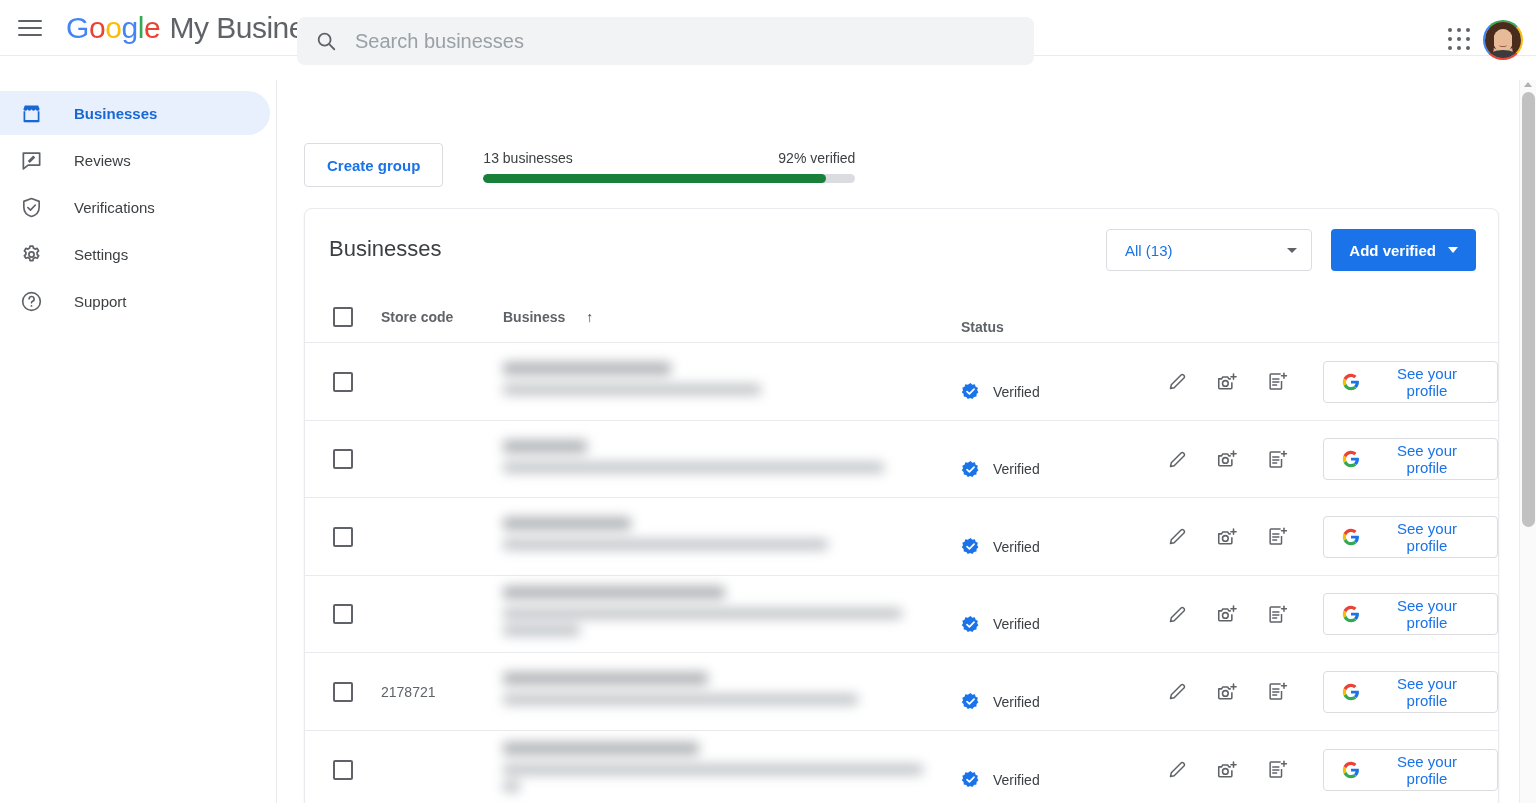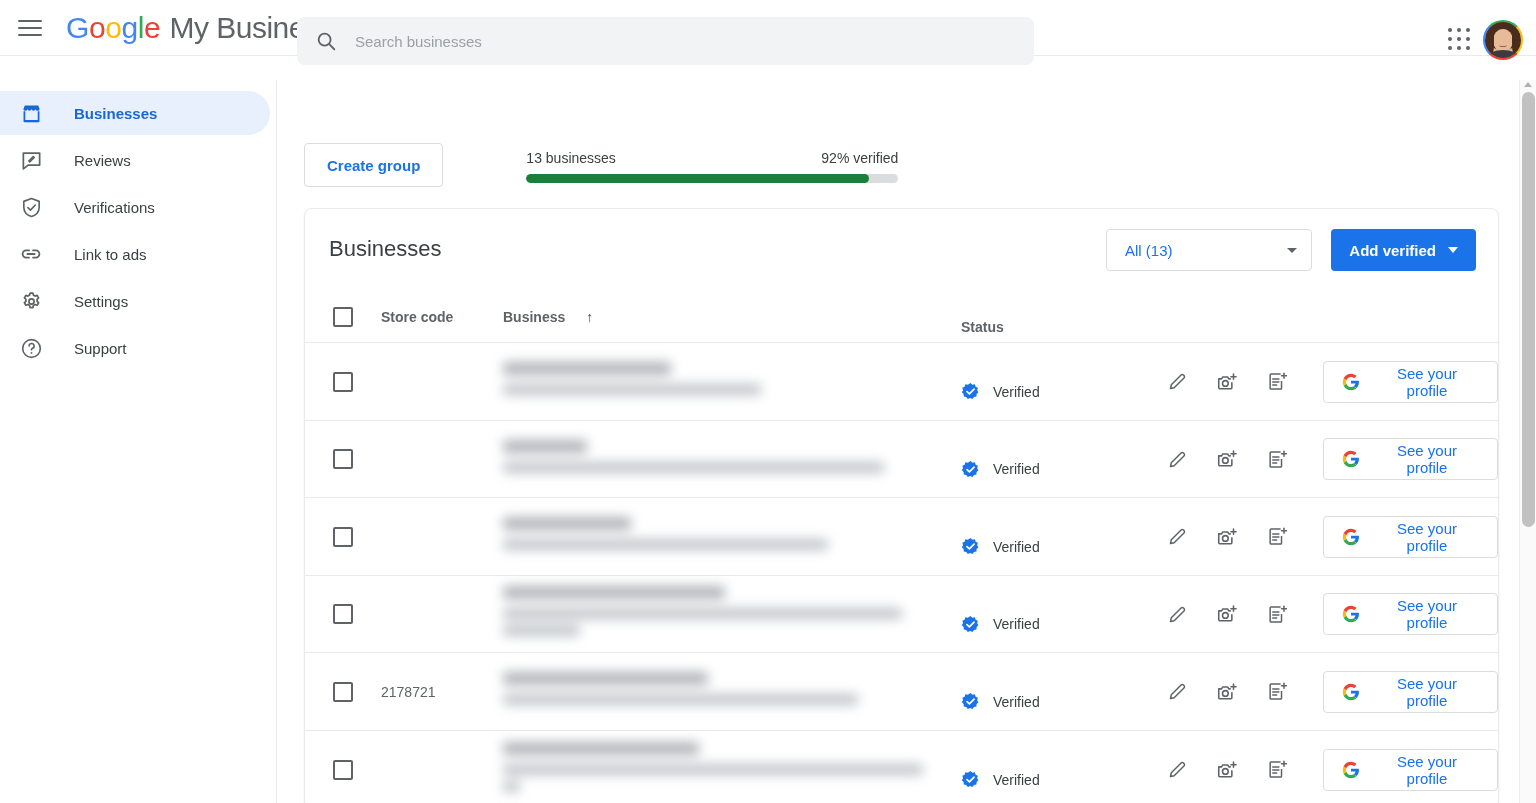--- a/index.html
+++ b/index.html
@@ -41,21 +41,21 @@
   .search-wrap {
     position: absolute; left: 297px; top: 17px;
     width: 737px; height: 48px;
     background: #f1f3f4; border-radius: 8px;
     display: flex; align-items: center; cursor: text;
   }
   .search-icon { margin-left: 18px; display:flex; align-items:center; }
   .search-input {
     border: 0; background: transparent; outline: none;
     font-family: "Liberation Sans", sans-serif;
-    font-size: 15px; color: #3c4043; margin-left: 16px;
+    font-size: 20px; color: #3c4043; margin-left: 16px;
     width: 600px; height: 44px;
   }
   .search-input::placeholder { color: #9aa0a6; }
 
   .apps-btn {
     position: absolute; right: 62px; top: 26px;
     width: 28px; height: 28px; cursor: pointer;
     display: grid; grid-template-columns: repeat(3, 1fr);
     grid-template-rows: repeat(3, 1fr); gap: 3px; padding: 2px;
   }
@@ -139,21 +139,21 @@
     border-right: 5px solid transparent; border-top: 5px solid #5f6368;
   }
   .btn-create {
     height: 44px; padding: 0 22px;
     border: 1px solid #dadce0; border-radius: 4px; background: #fff;
     color: #1a73e8; font-size: 15px; font-weight: 600; cursor: pointer;
     font-family: "Liberation Sans", sans-serif;
     display:flex; align-items:center;
   }
   .progress-block {
-    margin-left: 83px; width: 372px; padding-top: 7px;
+    margin-left: 40px; width: 372px; padding-top: 7px;
   }
   .progress-labels {
     display: flex; justify-content: space-between;
     font-size: 14px; color: #3c4043; margin-bottom: 8px;
   }
   .progress-track {
     height: 9px; background: #dadce0; border-radius: 5px; overflow: hidden;
   }
   .progress-fill { height: 100%; background: #188038; border-radius: 5px; }
 
@@ -337,30 +337,20 @@
     <div class="nav-item">
       <span class="nav-icon">
         <svg width="23" height="23" viewBox="0 0 24 24" fill="none" stroke="#5f6368" stroke-width="1.7">
           <path d="M12 2.6 L20 5.6 v6.1 c0 5 -3.5 8.3 -8 9.7 c-4.5 -1.4 -8 -4.7 -8 -9.7 V5.6 z" stroke-linejoin="round"></path>
           <polyline points="8.2,12 10.9,14.7 16,9.4" stroke-linecap="round" stroke-linejoin="round"></polyline>
         </svg>
       </span>
       <span class="nav-label">Verifications</span>
     </div>
 
-    <div class="nav-item">
-      <span class="nav-icon">
-        <svg width="24" height="24" viewBox="0 0 24 24" fill="none" stroke="#5f6368" stroke-width="1.8">
-          <path d="M10 8.4 H7.2 a3.6 3.6 0 0 0 0 7.2 H10" stroke-linecap="round"></path>
-          <path d="M14 8.4 h2.8 a3.6 3.6 0 0 1 0 7.2 H14" stroke-linecap="round"></path>
-          <line x1="8.4" y1="12" x2="15.6" y2="12" stroke-linecap="round"></line>
-        </svg>
-      </span>
-      <span class="nav-label">Link to ads</span>
-    </div>
 
     <div class="nav-item">
       <span class="nav-icon">
         <svg width="23" height="23" viewBox="0 0 24 24" fill="none" stroke="#5f6368" stroke-width="1.8">
           <path d="M12 3.2 l1.5 0 l.5 2.2 a6.9 6.9 0 0 1 1.8 1 l2.1 -.8 l1.5 2.6 l-1.6 1.5 a7 7 0 0 1 0 2.1 l1.6 1.5 l-1.5 2.6 l-2.1 -.8 a6.9 6.9 0 0 1 -1.8 1 l-.5 2.2 l-3 0 l-.5 -2.2 a6.9 6.9 0 0 1 -1.8 -1 l-2.1 .8 l-1.5 -2.6 l1.6 -1.5 a7 7 0 0 1 0 -2.1 L4.6 8.2 l1.5 -2.6 l2.1 .8 a6.9 6.9 0 0 1 1.8 -1 l.5 -2.2 z" stroke-linejoin="round"></path>
           <circle cx="12" cy="12" r="2.7"></circle>
         </svg>
       </span>
       <span class="nav-label">Settings</span>
     </div>

